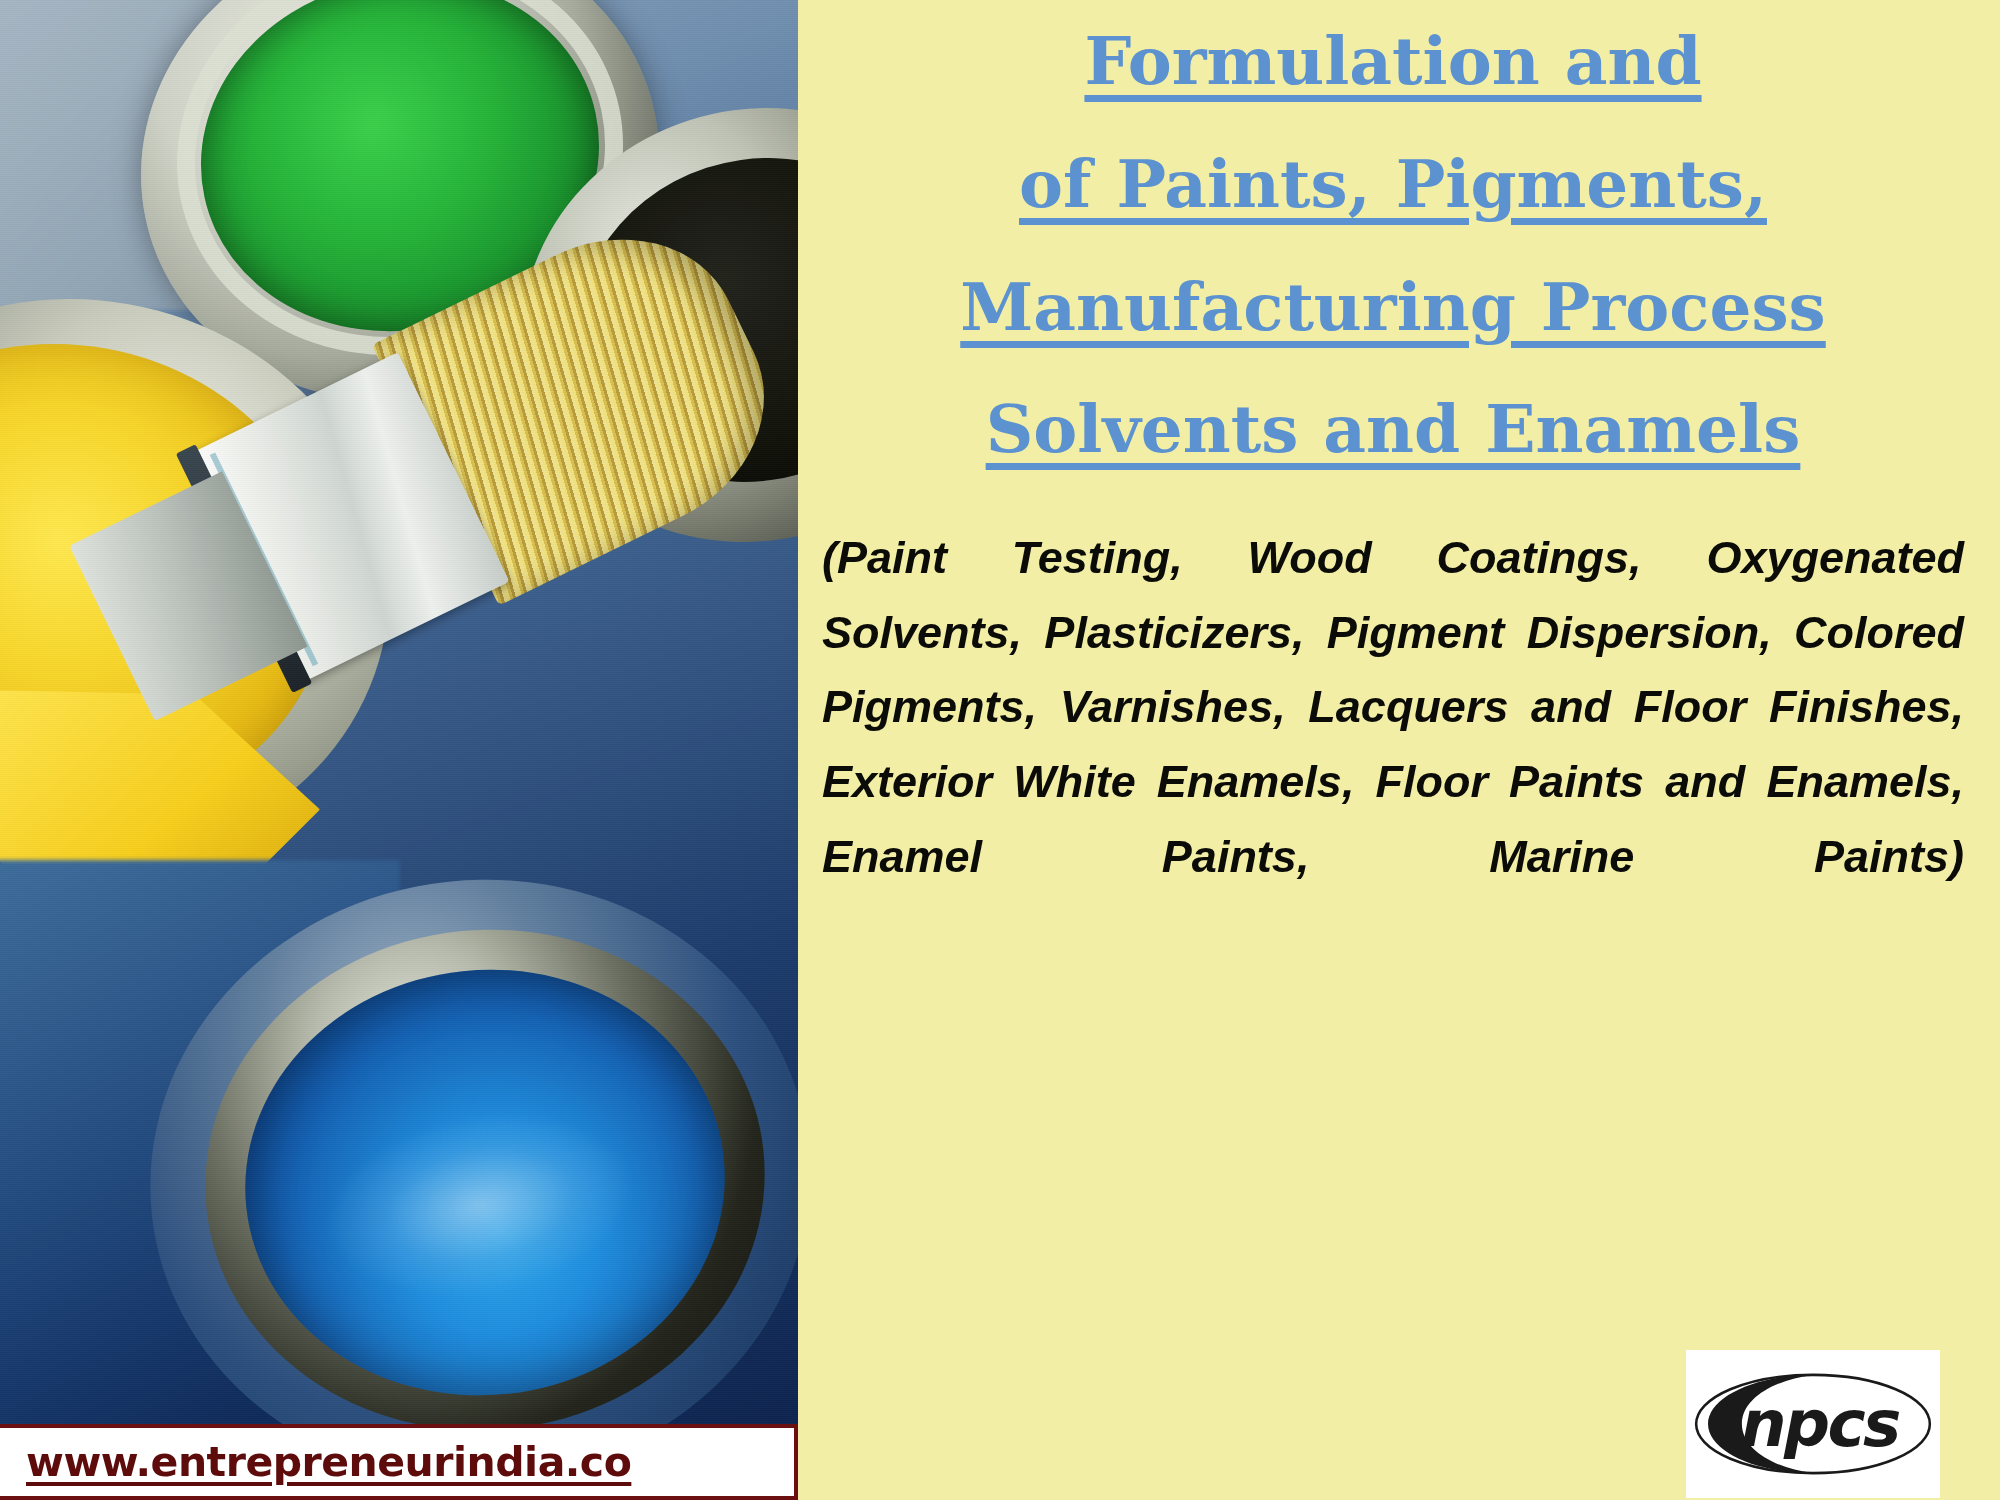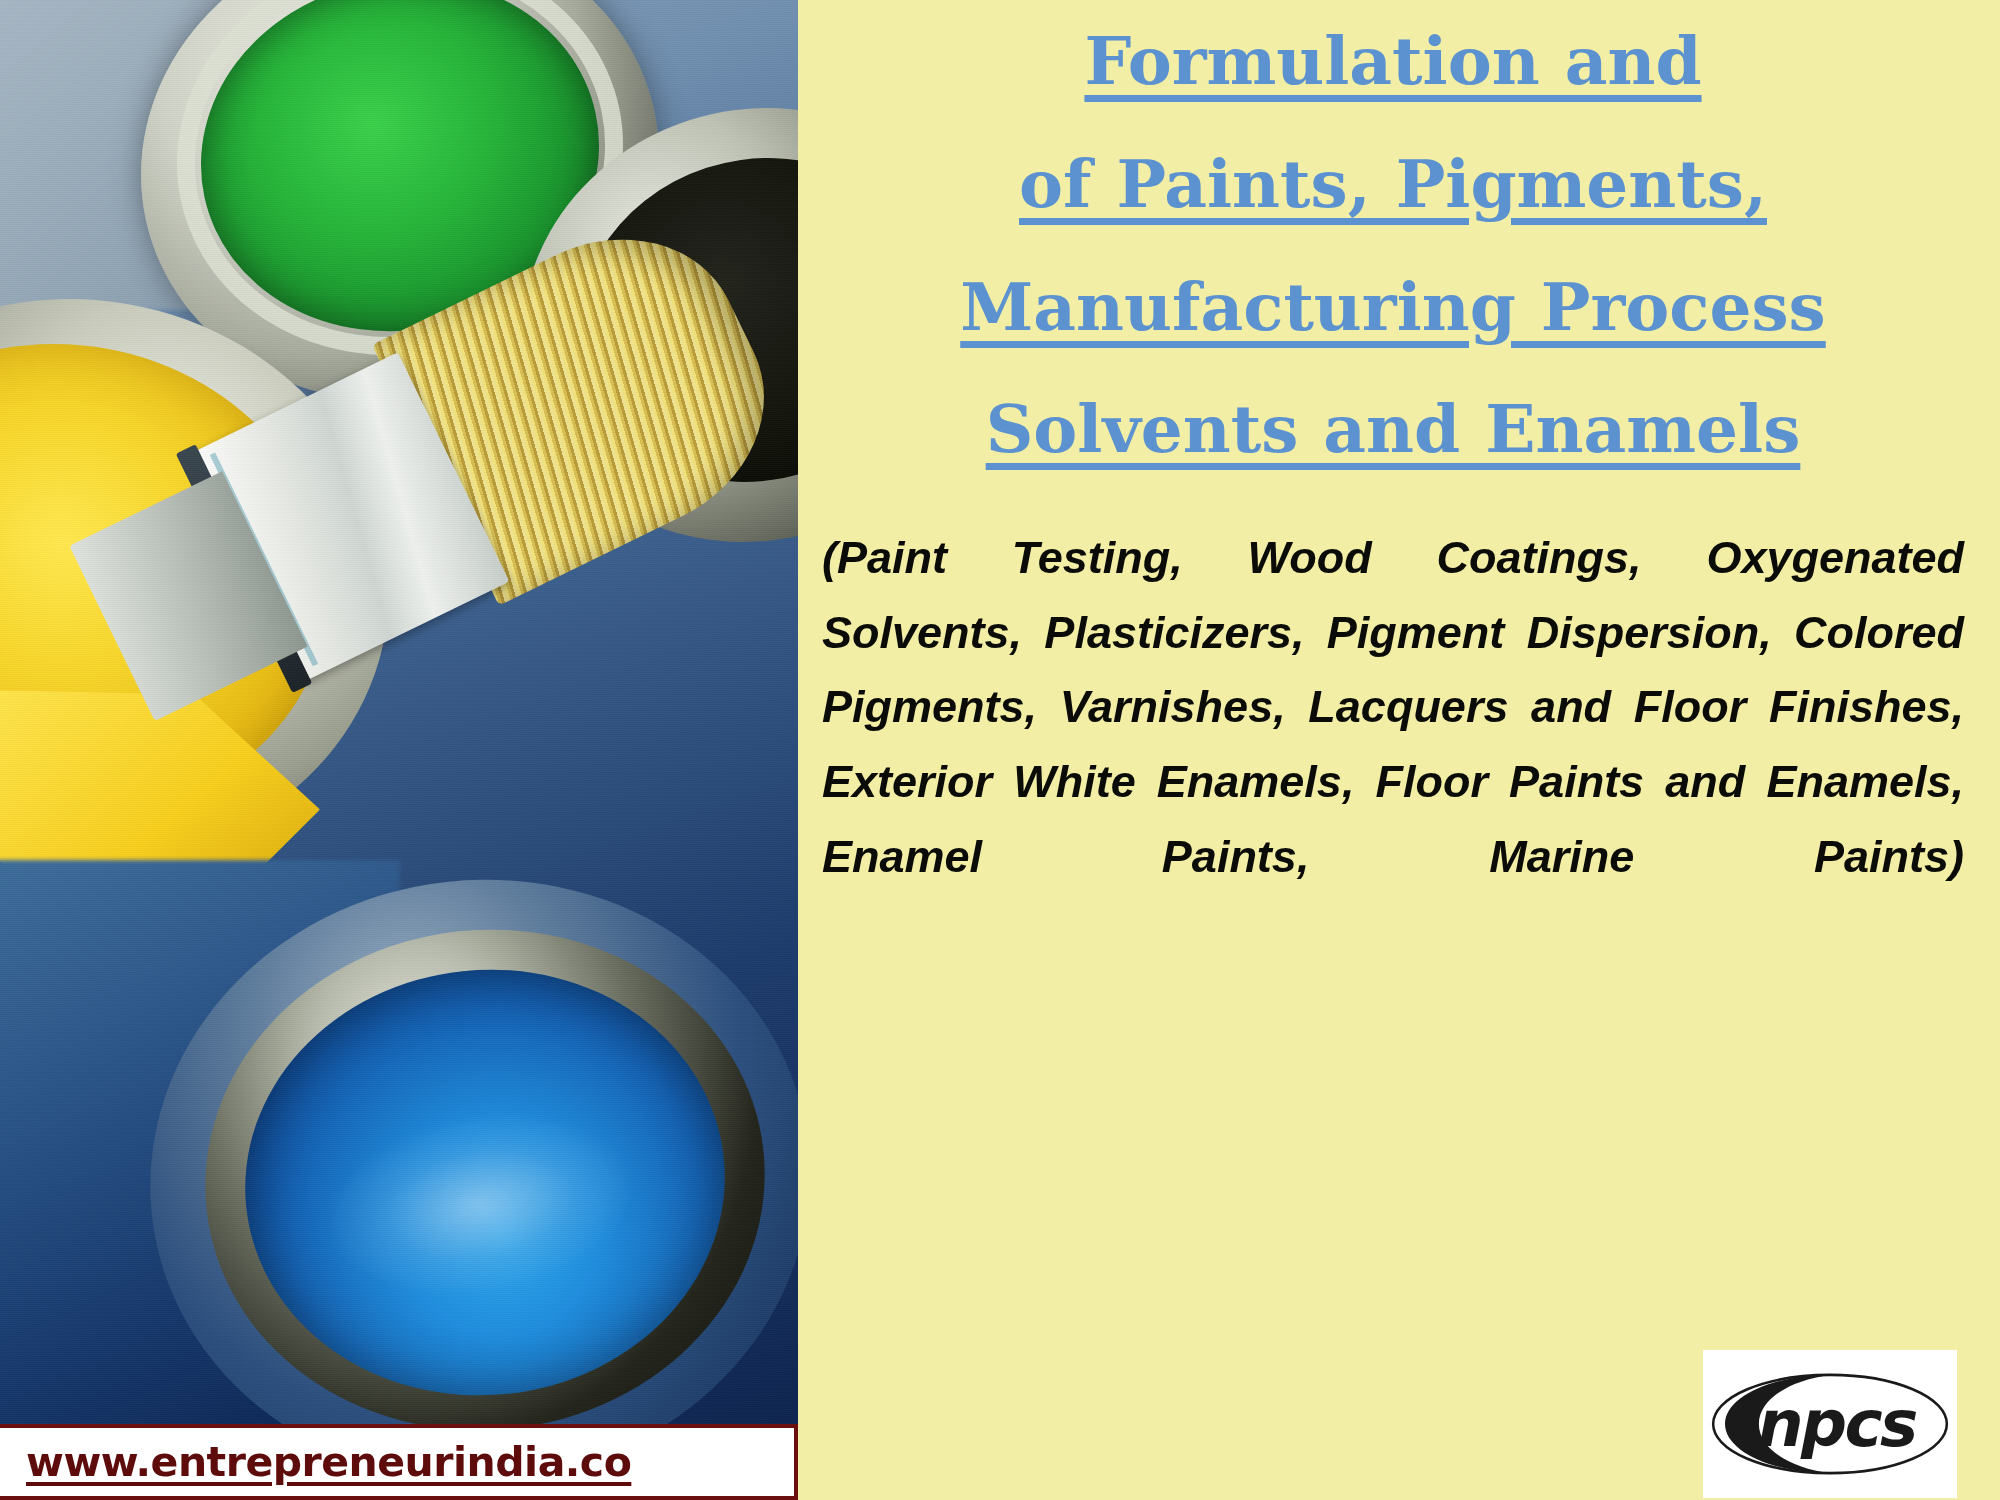--- a/index.html
+++ b/index.html
@@ -234,21 +234,20 @@
     word-spacing:1px;
   }
   .subtitle::after{content:"";display:inline-block;width:100%;}
 
   
   .logo-box{
     position:absolute;left:1686px;top:1350px;
     width:254px;height:148px;
     background:#FFFFFF;
     overflow:hidden;
-    margin-left:17px;
   }
   .logo-svg{display:block;width:100%;height:100%;}
 </style>
 </head>
 <body>
 
 <div class="poster">
 
   <div class="photo-col">
     <div class="photo">

